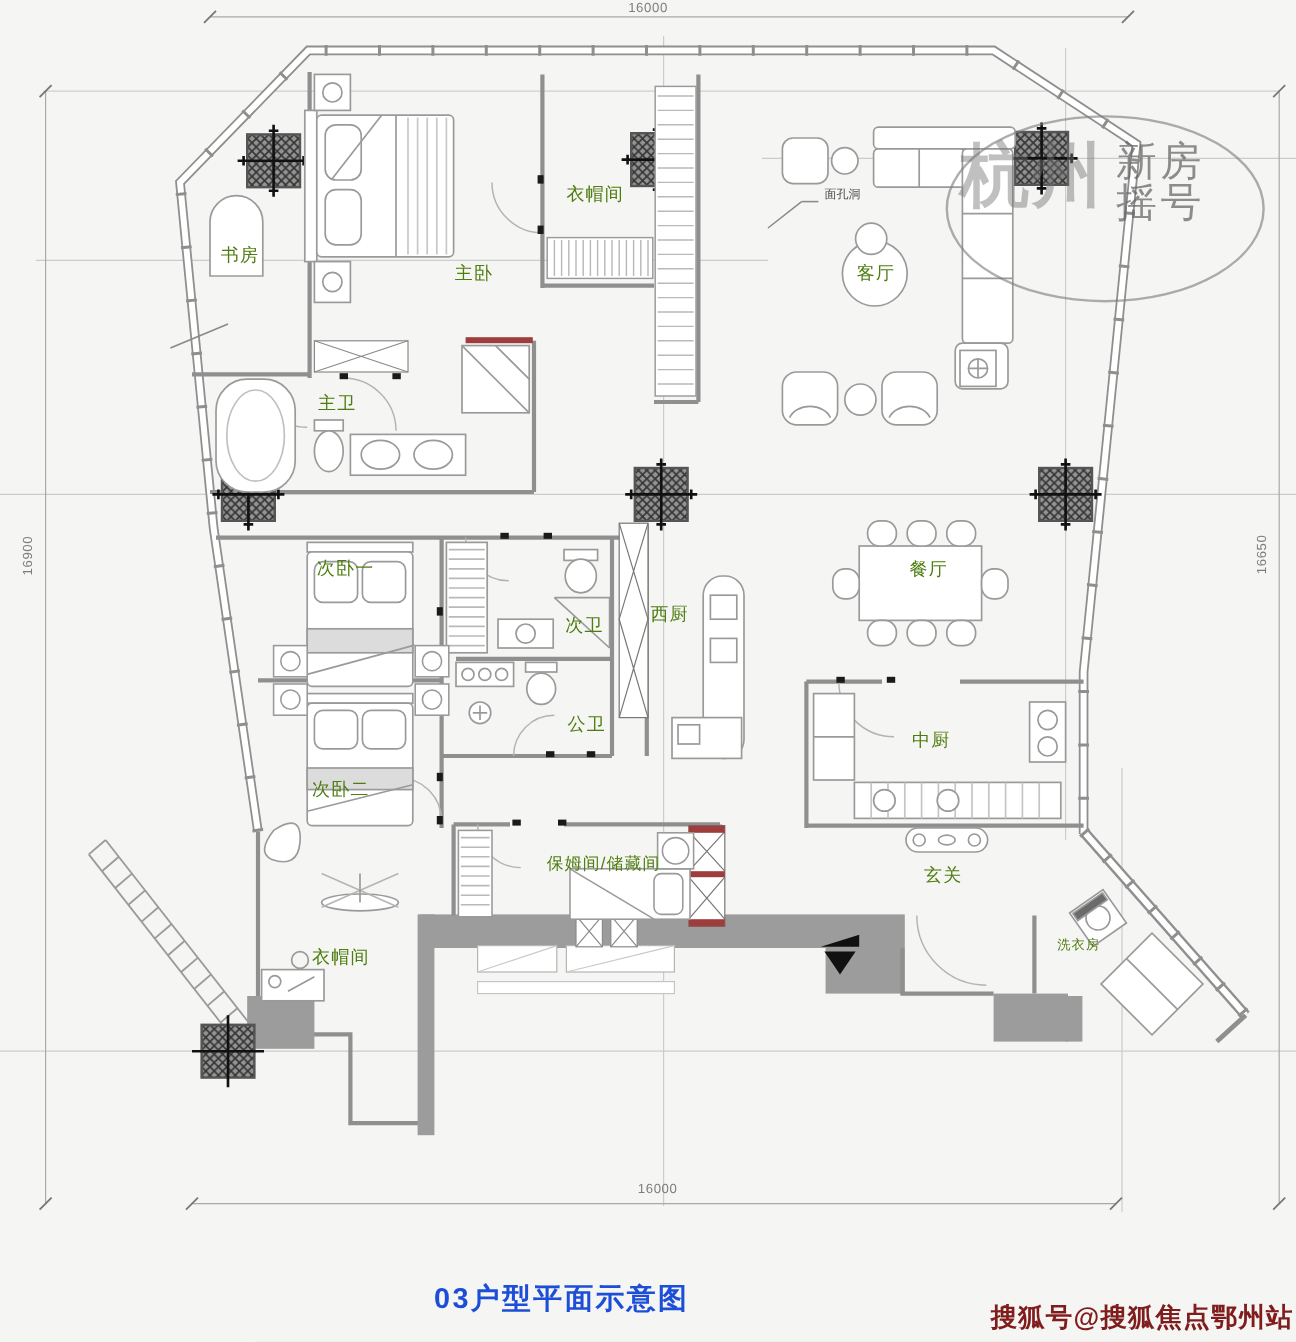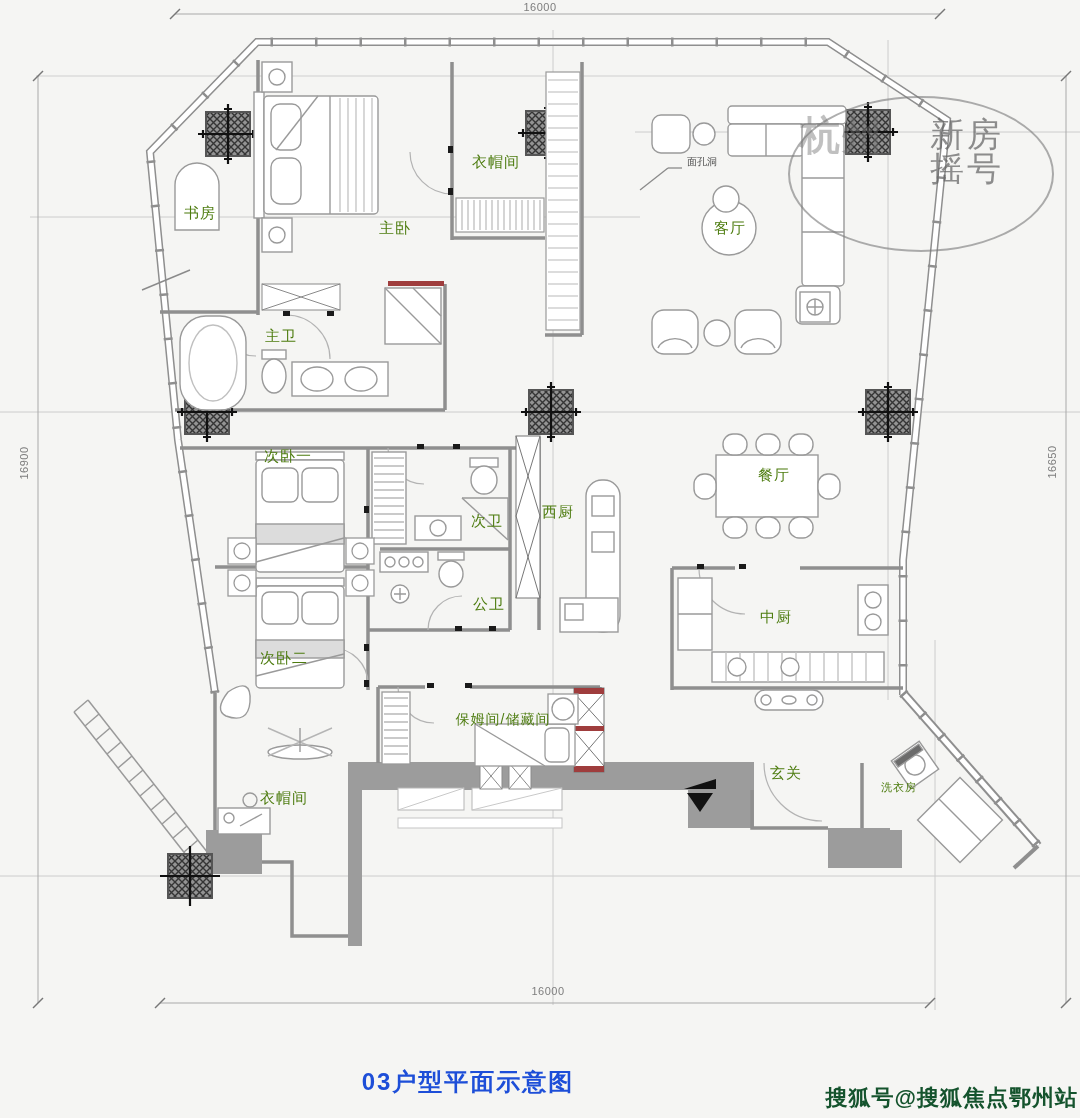--- a/index.html
+++ b/index.html
@@ -7,29 +7,29 @@
          font-family:"Liberation Sans","DejaVu Sans",sans-serif;}
   .plan-svg{position:absolute;left:0;top:0;width:1080px;height:1118px;}
   .lbl{position:absolute;transform:translate(-50%,-50%);color:#4d7c0f;font-size:15px;
        font-weight:400;letter-spacing:1px;white-space:nowrap;}
   .lbl.small{font-size:10px;font-weight:400;color:#4a4a4a;letter-spacing:0;}
   .dim{position:absolute;transform:translate(-50%,-50%);color:#7d7d7d;font-size:11px;
        font-weight:400;letter-spacing:.5px;white-space:nowrap;}
   .dim.vert{transform:translate(-50%,-50%) rotate(-90deg);}
   .wm-ellipse{position:absolute;left:788px;top:96px;width:262px;height:152px;
               border:2px solid rgba(125,125,125,.62);border-radius:50%;pointer-events:none;}
-  .wm-big{position:absolute;left:800px;top:108px;font-size:40px;font-weight:700;
+  .wm-big{position:absolute;left:800px;top:108px;font-size:58px;font-weight:700;
           color:rgba(115,115,115,.45);letter-spacing:2px;white-space:nowrap;}
   .wm-line{position:absolute;left:930px;font-size:34px;font-weight:400;
            color:rgba(100,100,100,.72);letter-spacing:3px;white-space:nowrap;}
   .wm-l1{top:112px;} .wm-l2{top:146px;}
   .title{position:absolute;left:468px;top:1082px;transform:translate(-50%,-50%);
          font-size:24px;font-weight:700;color:#1d4ed8;letter-spacing:2px;white-space:nowrap;}
   .sohu{position:absolute;right:2px;top:1098px;transform:translateY(-50%);
-        font-size:22px;font-weight:800;color:#14532d;letter-spacing:1px;white-space:nowrap;}
+        font-size:22px;font-weight:800;color:#7f1d1d;letter-spacing:1px;white-space:nowrap;}
 </style>
 </head>
 <body>
 
 <div class="stage">
 
 <svg class="plan-svg" viewBox="0 0 1080 1118">
   <defs>
     <pattern id="xh" width="7" height="7" patternUnits="userSpaceOnUse">
       <rect width="7" height="7" fill="#939393"></rect>
@@ -389,29 +389,29 @@
     <line x1="640" y1="190" x2="668" y2="168"></line>
     <line x1="668" y1="168" x2="682" y2="168"></line>
   </g>
 </svg>
 
 <div class="lbl" style="left:200px;top:213px;">书房</div>
 <div class="lbl" style="left:395px;top:228px;">主卧</div>
 <div class="lbl" style="left:496px;top:162px;">衣帽间</div>
 <div class="lbl" style="left:730px;top:228px;">客厅</div>
 <div class="lbl" style="left:281px;top:336px;">主卫</div>
-<div class="lbl" style="left:288px;top:456px;text-align:right;">次卧一</div>
+<div class="lbl" style="left:288px;top:474px;text-align:right;">次卧一</div>
 <div class="lbl" style="left:284px;top:658px;">次卧二</div>
 <div class="lbl" style="left:487px;top:521px;">次卫</div>
 <div class="lbl" style="left:558px;top:512px;">西厨</div>
 <div class="lbl" style="left:774px;top:475px;">餐厅</div>
 <div class="lbl" style="left:489px;top:604px;">公卫</div>
 <div class="lbl" style="left:776px;top:617px;">中厨</div>
 <div class="lbl" style="left:503px;top:720px;font-size:14px;">保姆间/储藏间</div>
-<div class="lbl" style="left:786px;top:773px;">玄关</div>
+<div class="lbl" style="left:786px;top:730px;">玄关</div>
 <div class="lbl" style="left:899px;top:787px;font-size:11px;">洗衣房</div>
 <div class="lbl" style="left:284px;top:798px;">衣帽间</div>
 <div class="lbl small" style="left:702px;top:162px;">面孔洞</div>
 
 <div class="dim" style="left:540px;top:7px;">16000</div>
 <div class="dim" style="left:548px;top:991px;">16000</div>
 <div class="dim vert" style="left:24px;top:463px;">16900</div>
 <div class="dim vert" style="left:1052px;top:462px;">16650</div>
 
 <div class="wm-ellipse"></div>

